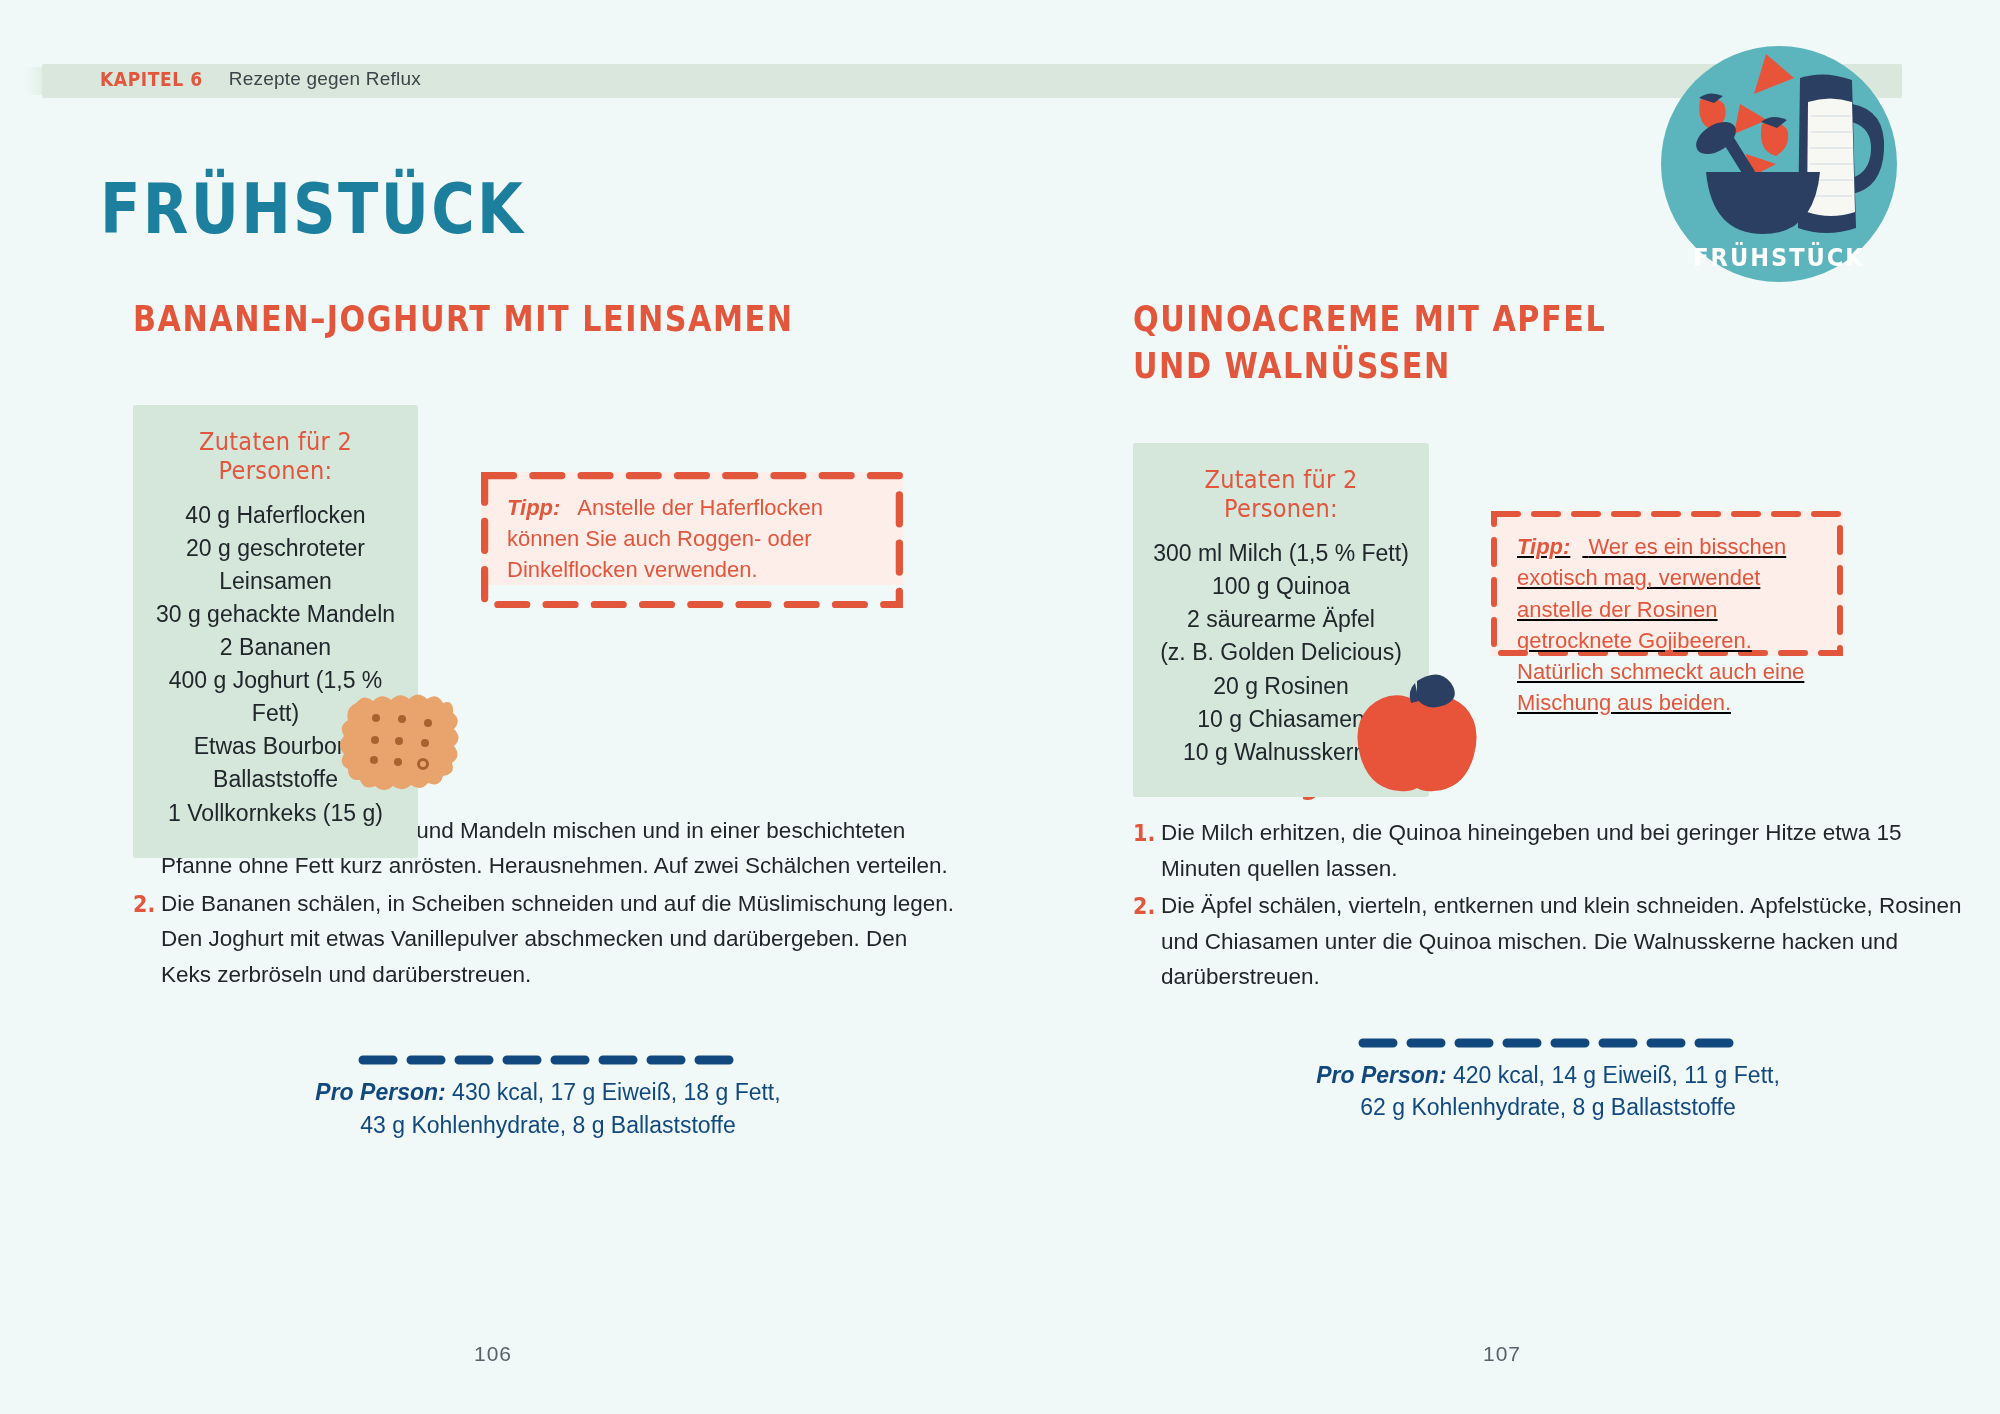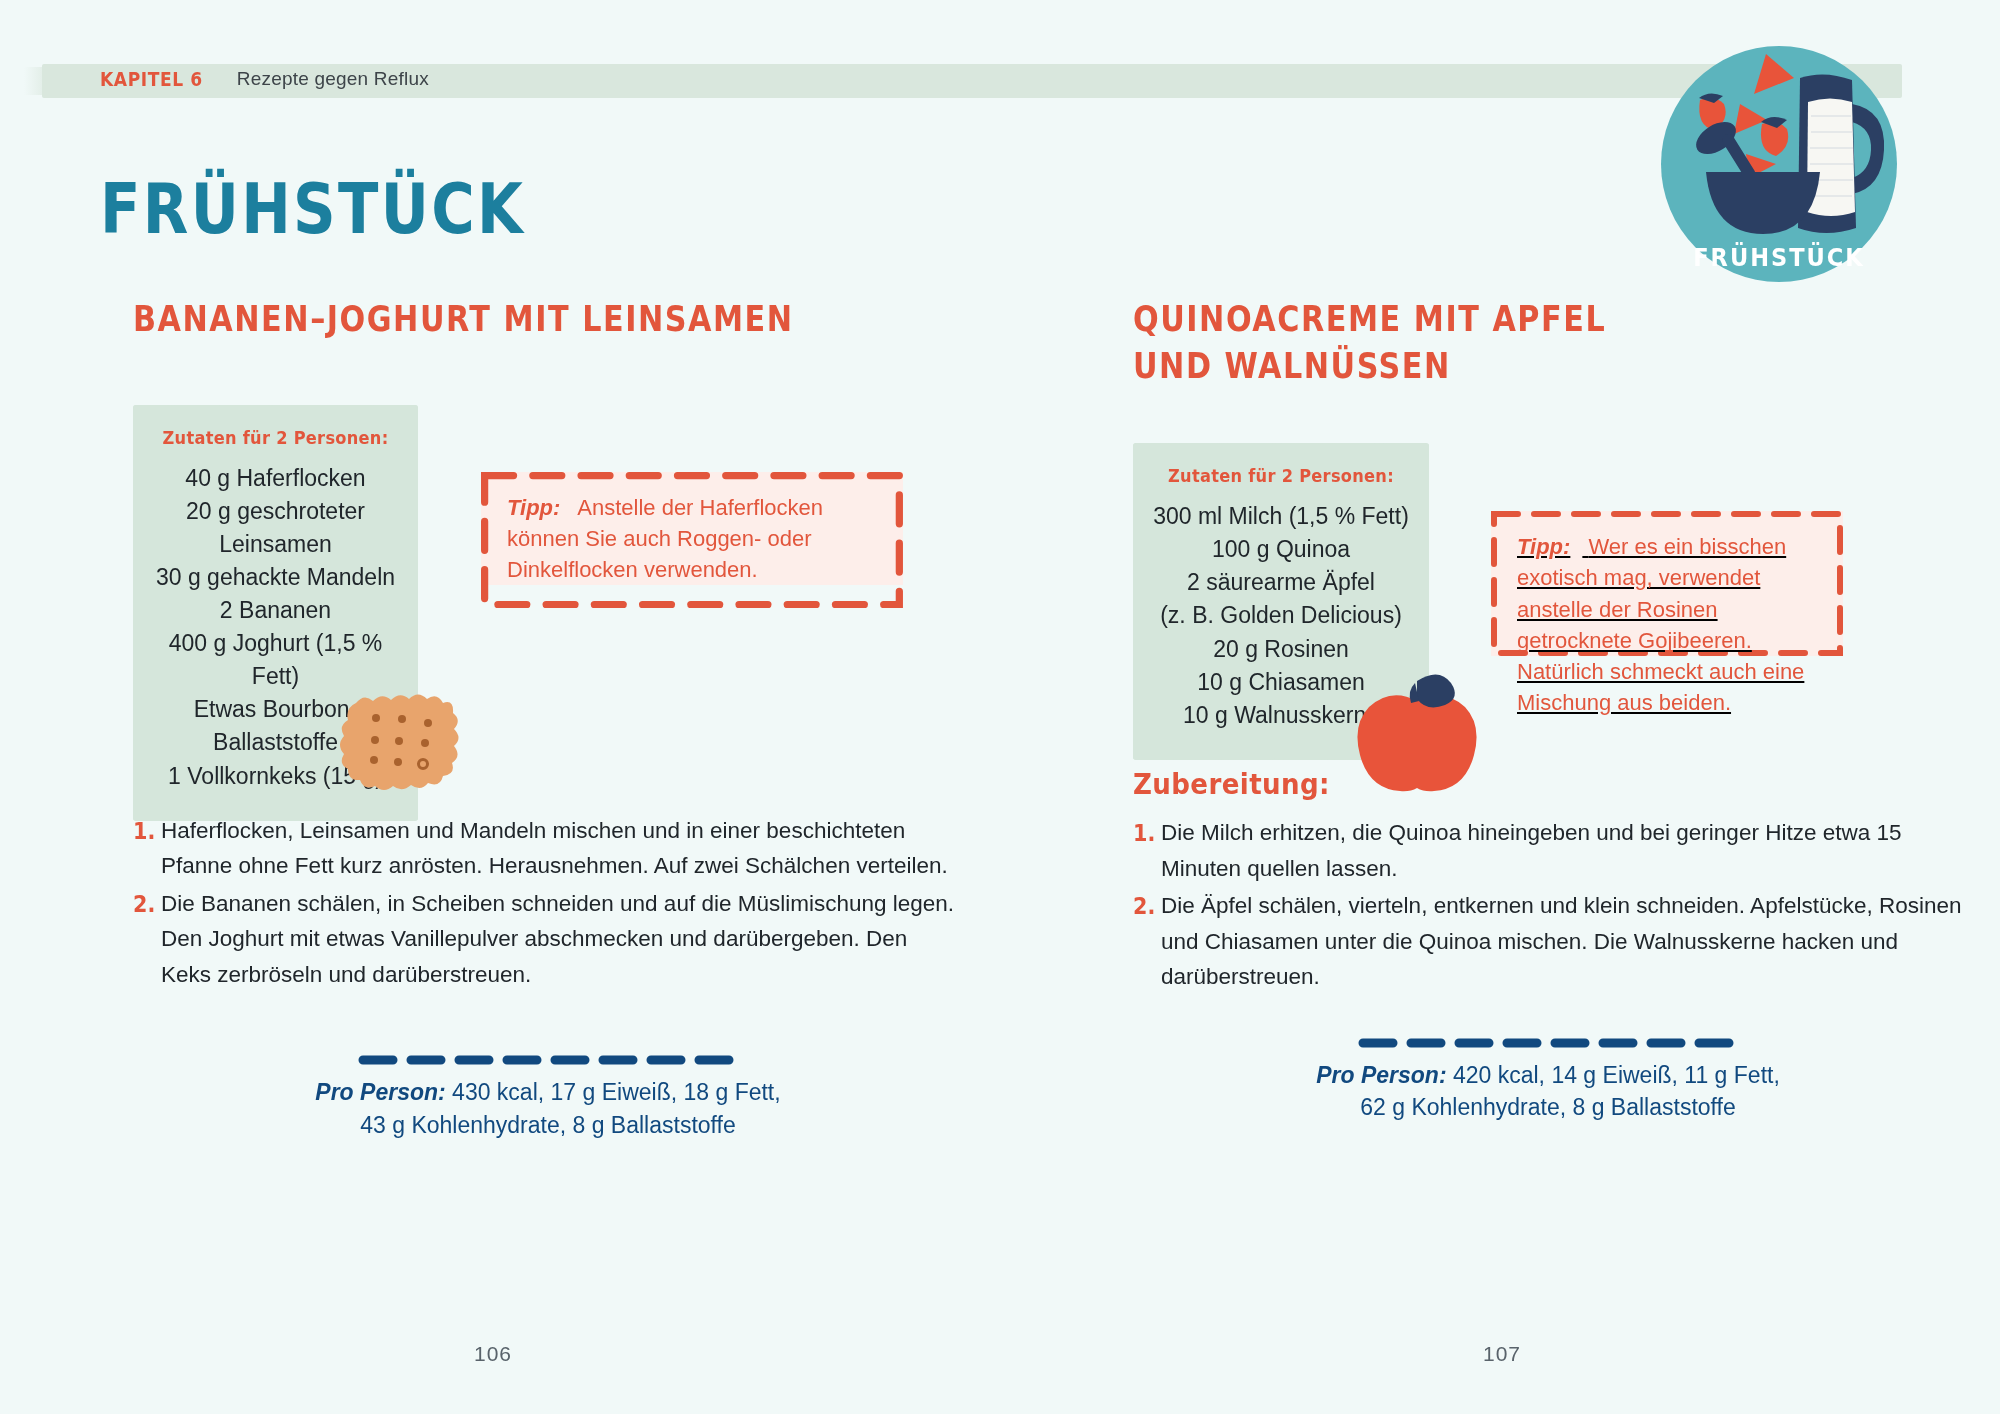--- a/index.html
+++ b/index.html
@@ -34,21 +34,21 @@
     width: 34px;
     height: 28px;
     background: linear-gradient(90deg, rgba(217,231,221,0) 0%, rgba(217,231,221,.85) 80%);
   }
   .header-text {
     position: absolute;
     left: 100px;
     top: 68px;
     display: flex;
     align-items: flex-end;
-    gap: 34px;
+    gap: 26px;
     white-space: nowrap;
   }
   .kapitel {
     font-family: "DejaVu Sans Condensed", "Liberation Sans Narrow", "Liberation Sans", sans-serif;
     font-size: 19px;
     font-weight: bold;
     letter-spacing: .6px;
     color: #e2563c;
   }
   .kapitel-sub {
@@ -130,22 +130,22 @@
     content: "";
     position: absolute;
     left: 0; right: 0; bottom: -5px;
     height: 10px;
     background: #d5e6db;
     clip-path: polygon(0 0, 100% 0, 100% 45%, 92% 78%, 84% 40%, 75% 76%, 66% 42%,
                        57% 75%, 48% 40%, 39% 78%, 30% 42%, 21% 74%, 13% 38%, 6% 80%, 0 45%);
   }
   .ing-head {
     font-family: "Liberation Sans Narrow", "DejaVu Sans Condensed", "Liberation Sans", sans-serif;
-    font-size: 18px;
-    font-weight: bold;
+    font-size: 25px;
+    font-weight: normal;
     color: #e2563c;
     letter-spacing: .3px;
     margin-bottom: 14px;
   }
   .ing-list {
     list-style: none;
     margin: 0;
     padding: 0;
     font-size: 23px;
     line-height: 1.44;

